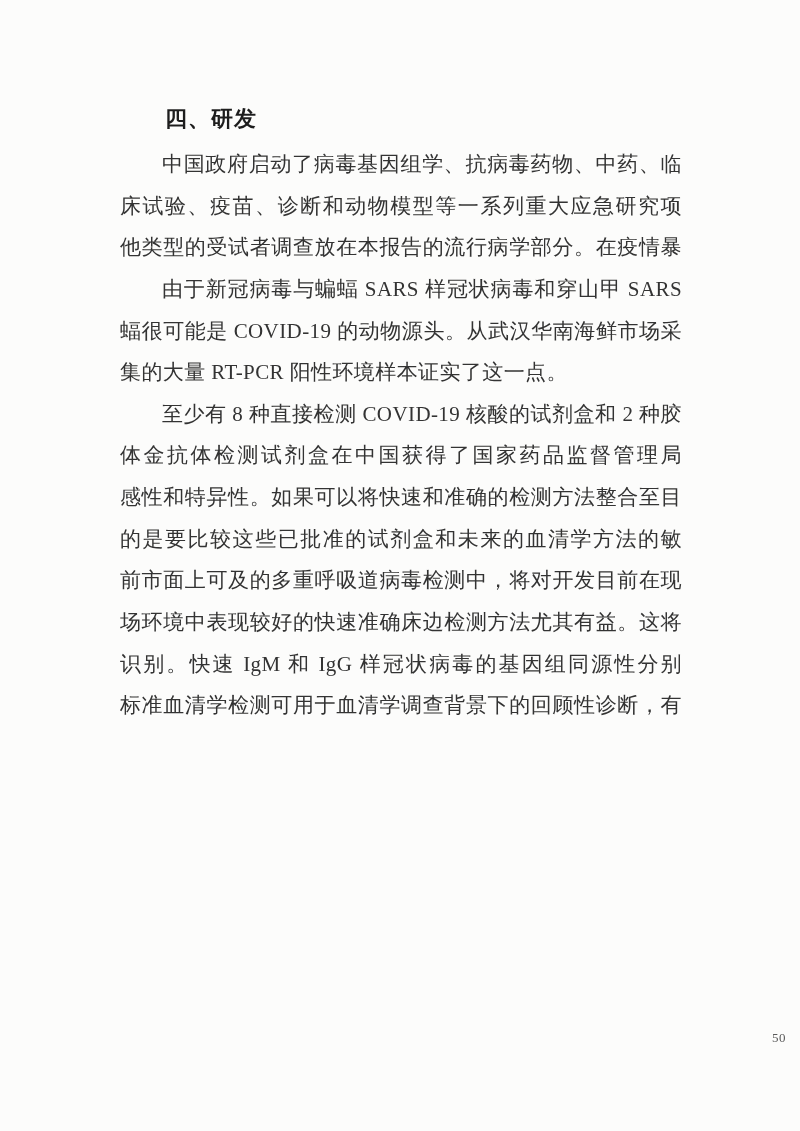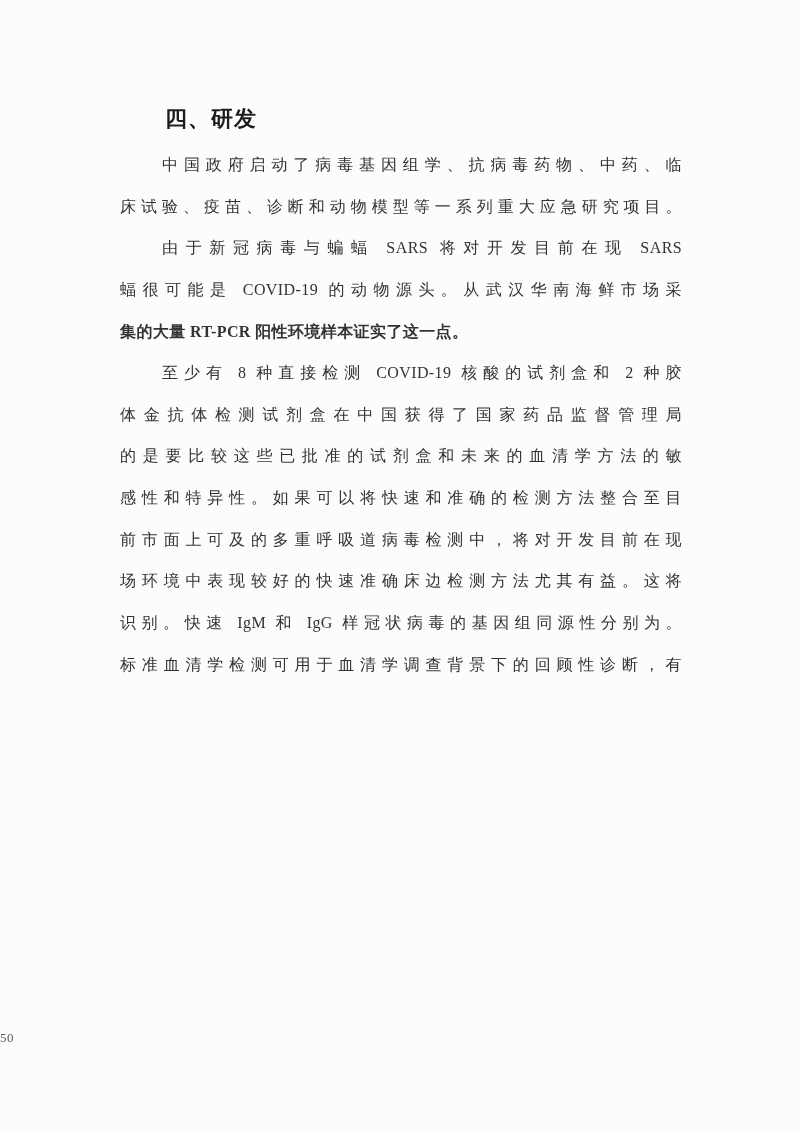--- a/index.html
+++ b/index.html
@@ -33,63 +33,63 @@
   }
   .text-block {
     position: absolute;
     left: 120px;
     top: 144px;
     width: 562px;
   }
   .line {
     height: 41.65px;
     line-height: 41.65px;
-    font-size: 16px;
+    font-size: 21px;
     color: #333333;
     letter-spacing: 0.4px;
     text-align: justify;
     text-align-last: justify;
     overflow: hidden;
     white-space: normal;
   }
   .line.indent {
     padding-left: 42px;
   }
   .line.flush {
     text-align: left;
     text-align-last: left;
-    font-weight: bold;
   }
   .page-number {
     position: absolute;
     left: 0;
     top: 1030px;
     width: 786px;
-    text-align: left;
+    text-align: right;
     font-size: 13px;
     color: #5a5a5a;
     letter-spacing: 0.5px;
   }
 </style>
 </head>
 <body>
 
 <div class="page">
   <div class="heading">四、研发</div>
 
   <div class="text-block">
       <div class="line indent">中国政府启动了病毒基因组学、抗病毒药物、中药、临</div>
       <div class="line">床试验、疫苗、诊断和动物模型等一系列重大应急研究项目。</div>
-      <div class="line indent">由于新冠病毒与蝙蝠 SARS 将对开发目前在现 SARS</div>
+      <div class="line">他类型的受试者调查放在本报告的流行病学部分。在疫情暴</div>
+      <div class="line indent">由于新冠病毒与蝙蝠 SARS 样冠状病毒和穿山甲 SARS</div>
       <div class="line">蝠很可能是 COVID-19 的动物源头。从武汉华南海鲜市场采</div>
       <div class="line flush">集的大量 RT-PCR 阳性环境样本证实了这一点。</div>
       <div class="line indent">至少有 8 种直接检测 COVID-19 核酸的试剂盒和 2 种胶</div>
       <div class="line">体金抗体检测试剂盒在中国获得了国家药品监督管理局</div>
+      <div class="line">感性和特异性。如果可以将快速和准确的检测方法整合至目</div>
       <div class="line">的是要比较这些已批准的试剂盒和未来的血清学方法的敏</div>
-      <div class="line">感性和特异性。如果可以将快速和准确的检测方法整合至目</div>
       <div class="line">前市面上可及的多重呼吸道病毒检测中，将对开发目前在现</div>
       <div class="line">场环境中表现较好的快速准确床边检测方法尤其有益。这将</div>
       <div class="line">识别。快速 IgM 和 IgG 样冠状病毒的基因组同源性分别为。</div>
       <div class="line">标准血清学检测可用于血清学调查背景下的回顾性诊断，有</div>
     </div>
 
   <div class="page-number">50</div>
 </div>
 
 </body></html>

